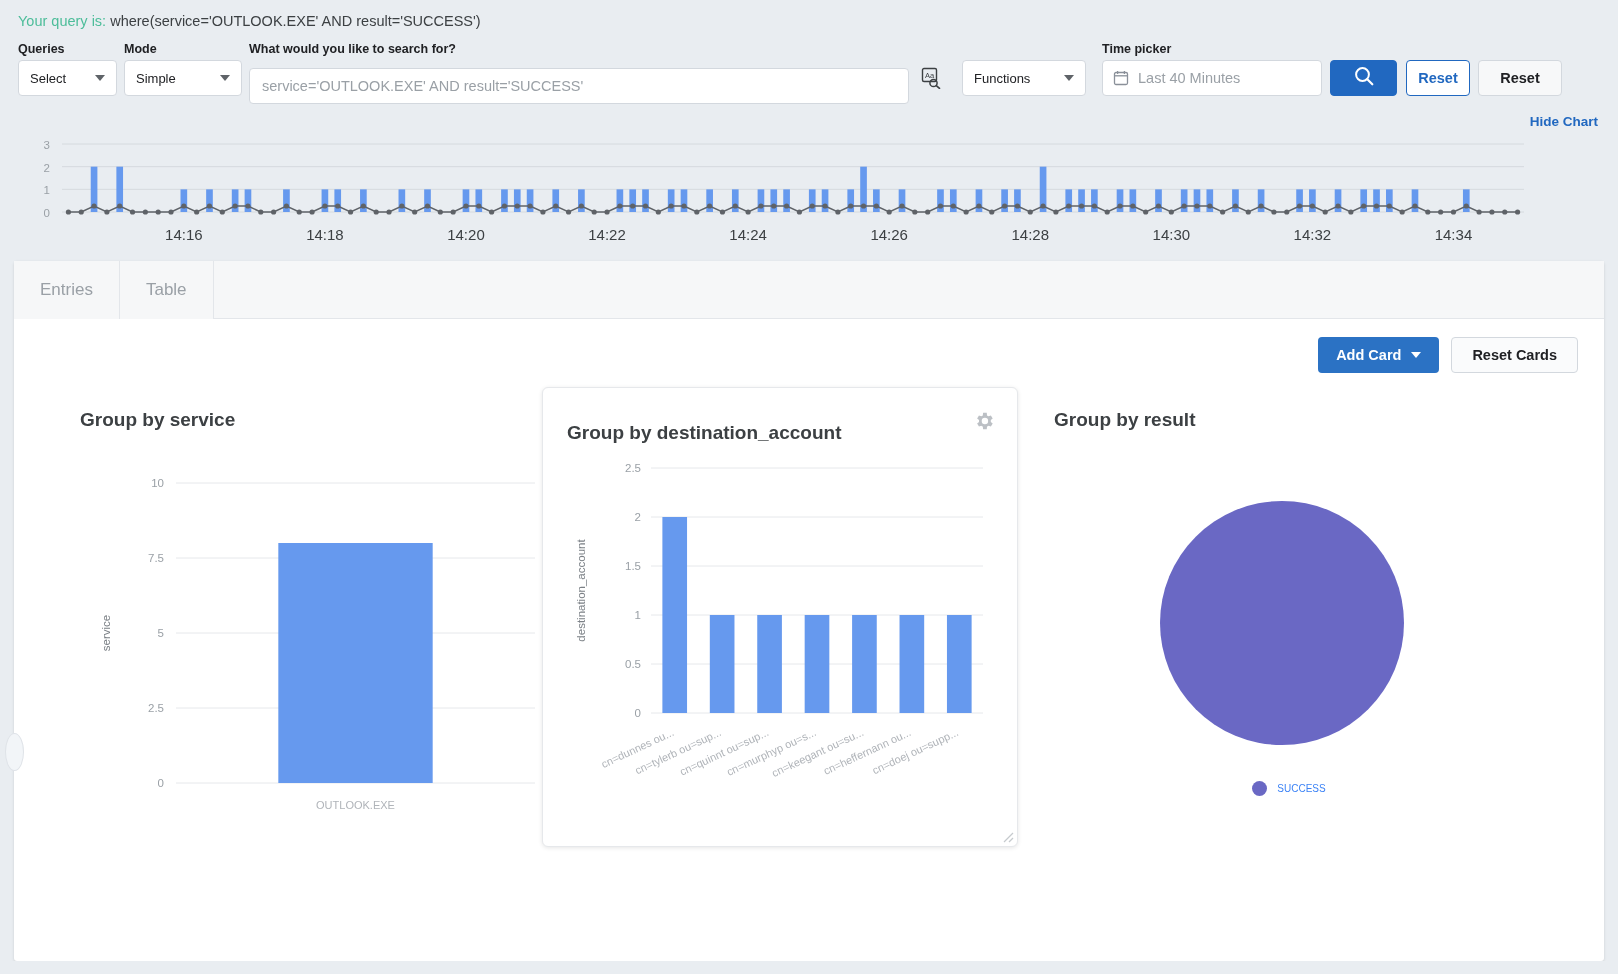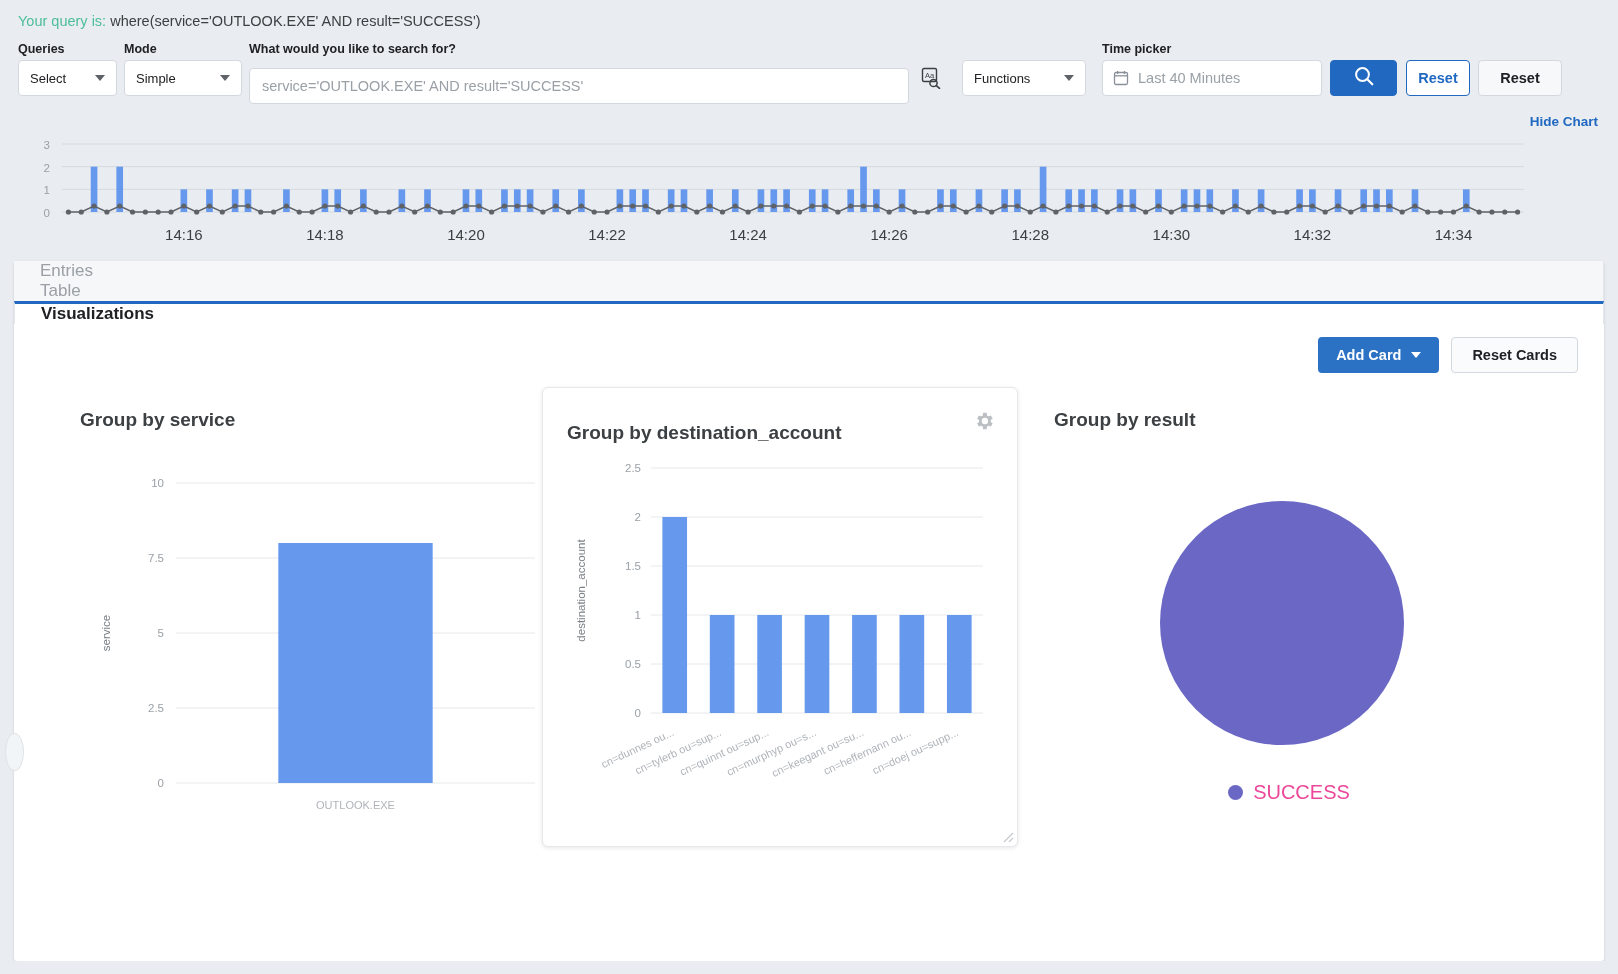--- a/index.html
+++ b/index.html
@@ -75,21 +75,21 @@
   #timeline { position:absolute; left:0; top:134px; width:1618px; height:118px; }
   #timeline svg { display:block; }
 
   
   #content-panel {
     position:absolute; left:14px; top:261px; width:1590px; height:700px;
     background:#fff; border-radius:3px;
     box-shadow:0 1px 3px rgba(0,0,0,.13);
   }
   #tabbar { position:relative; height:58px; border-bottom:1px solid #e3e6ea;
-            background:#f6f7f8; display:flex;flex-direction:column; }
+            background:#f6f7f8; display:flex; }
   .tab {
     height:58px; display:flex; align-items:center; padding:0 26px;
     font-size:17px; color:#9aa0a6; border-right:1px solid #e3e6ea;
     cursor:pointer; background:#f6f7f8;
   }
   .tab.active {
     background:#fff; color:#202124; font-weight:bold;
     border-top:3px solid #2168c0; padding-top:0;
     border-right:1px solid #e3e6ea; border-left:1px solid #e3e6ea;
     margin-bottom:-1px; height:59px;
@@ -126,21 +126,21 @@
   .axis-txt { font-size:11.5px; fill:#9aa0a6; font-family:"Liberation Sans", sans-serif; }
   .axis-title { font-size:11.5px; fill:#7b8086; font-family:"Liberation Sans", sans-serif; }
   .cat-txt { font-size:11px; fill:#b0b4b9; font-family:"Liberation Sans", sans-serif; }
   .grid { stroke:#e6e8eb; stroke-width:1; }
 
   #legend-result {
     position:absolute; left:0; right:0; top:372px;
     display:flex; align-items:center; justify-content:center; gap:10px;
   }
   #legend-dot { width:15px; height:15px; border-radius:50%; }
-  #legend-label { font-size:20px; color:#ec4899; }
+  #legend-label { font-size:10px; color:#3b82f6; }
 
   
   #left-handle {
     position:absolute; left:-9px; top:472px; width:19px; height:38px;
     border:1px solid #dfe3e8; border-radius:50%; background:#f2f5f8;
   }
   #bottom-strip { position:absolute; left:0; bottom:0; width:1618px; height:13px; background:#e9edf1; }
 </style>
 </head>
 <body>
@@ -411,23 +411,20 @@
 
 <div id="content-panel">
 
   <div id="tabbar">
     <div class="tab">
       <span>Entries</span>
     </div>
     <div class="tab">
       <span>Table</span>
     </div>
-    <div class="tab active">
-      <span>Visualizations</span>
-    </div>
   </div>
 
   <div id="card-toolbar">
     <div id="add-card-btn">
       <span>Add Card</span>
       <span class="caret"></span>
     </div>
     <div id="reset-cards-btn">Reset Cards</div>
   </div>
 

